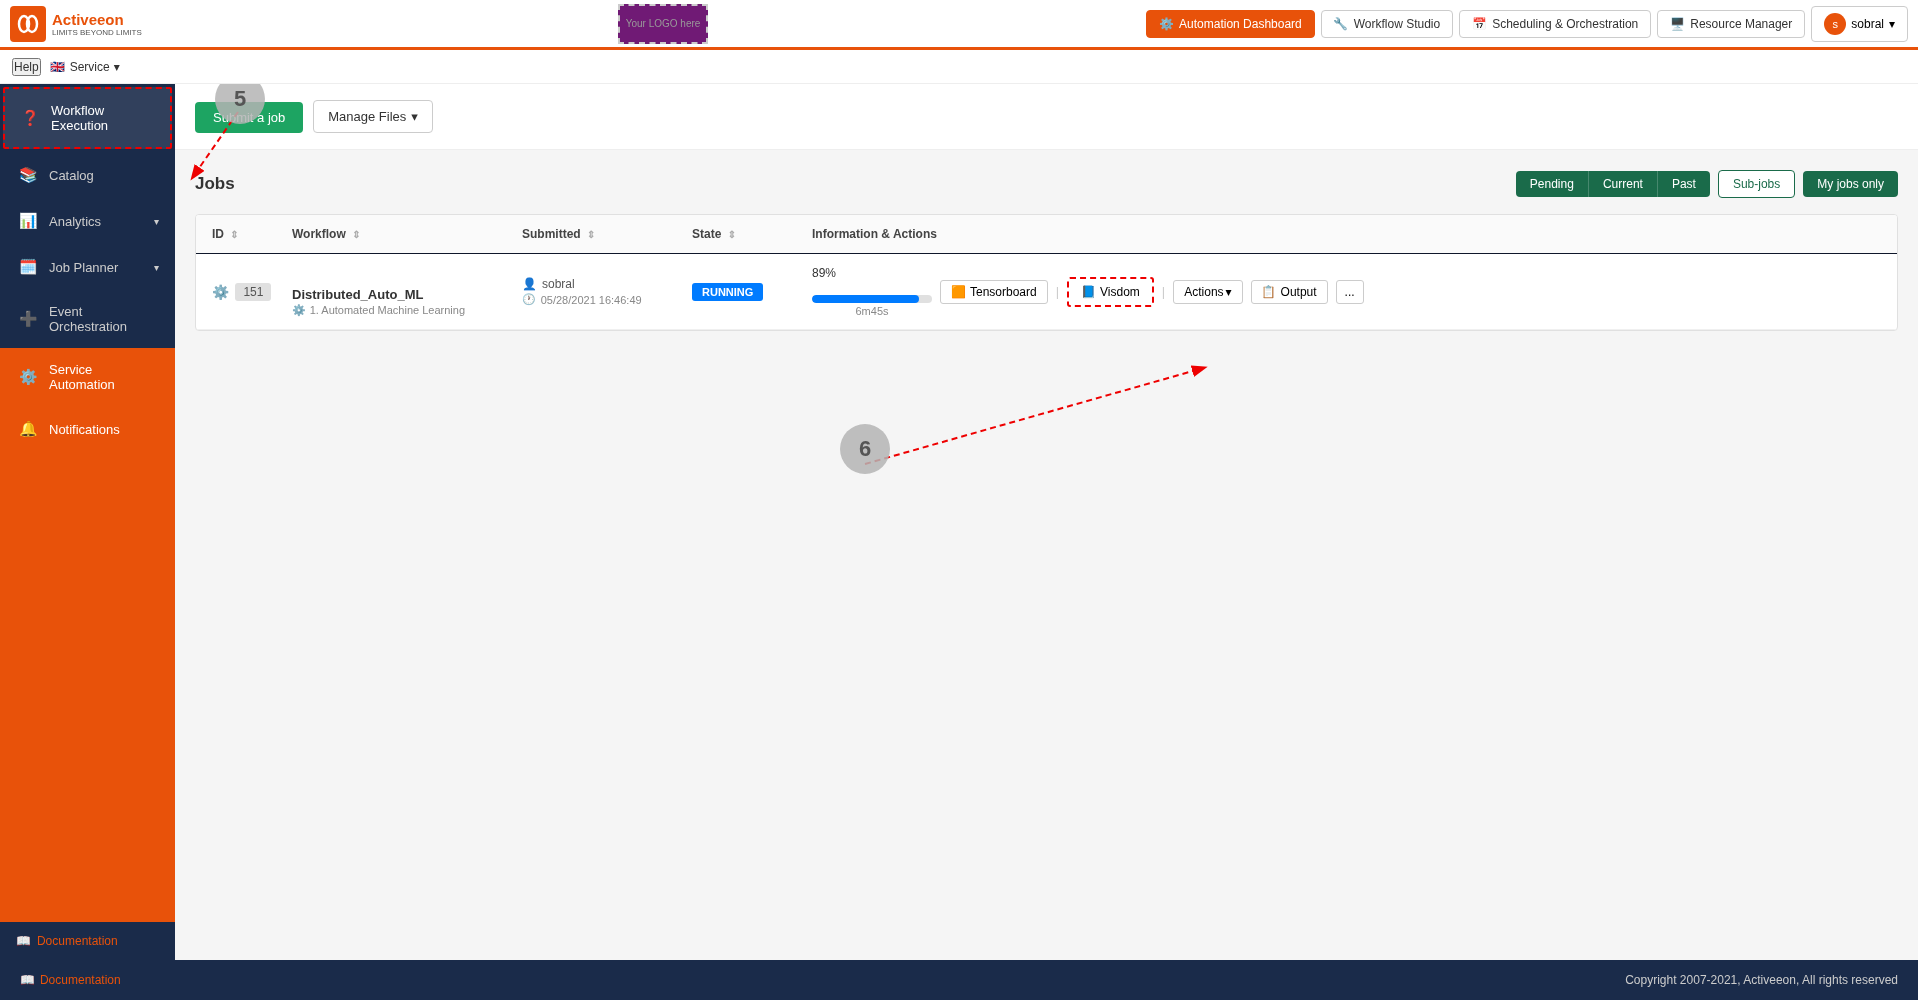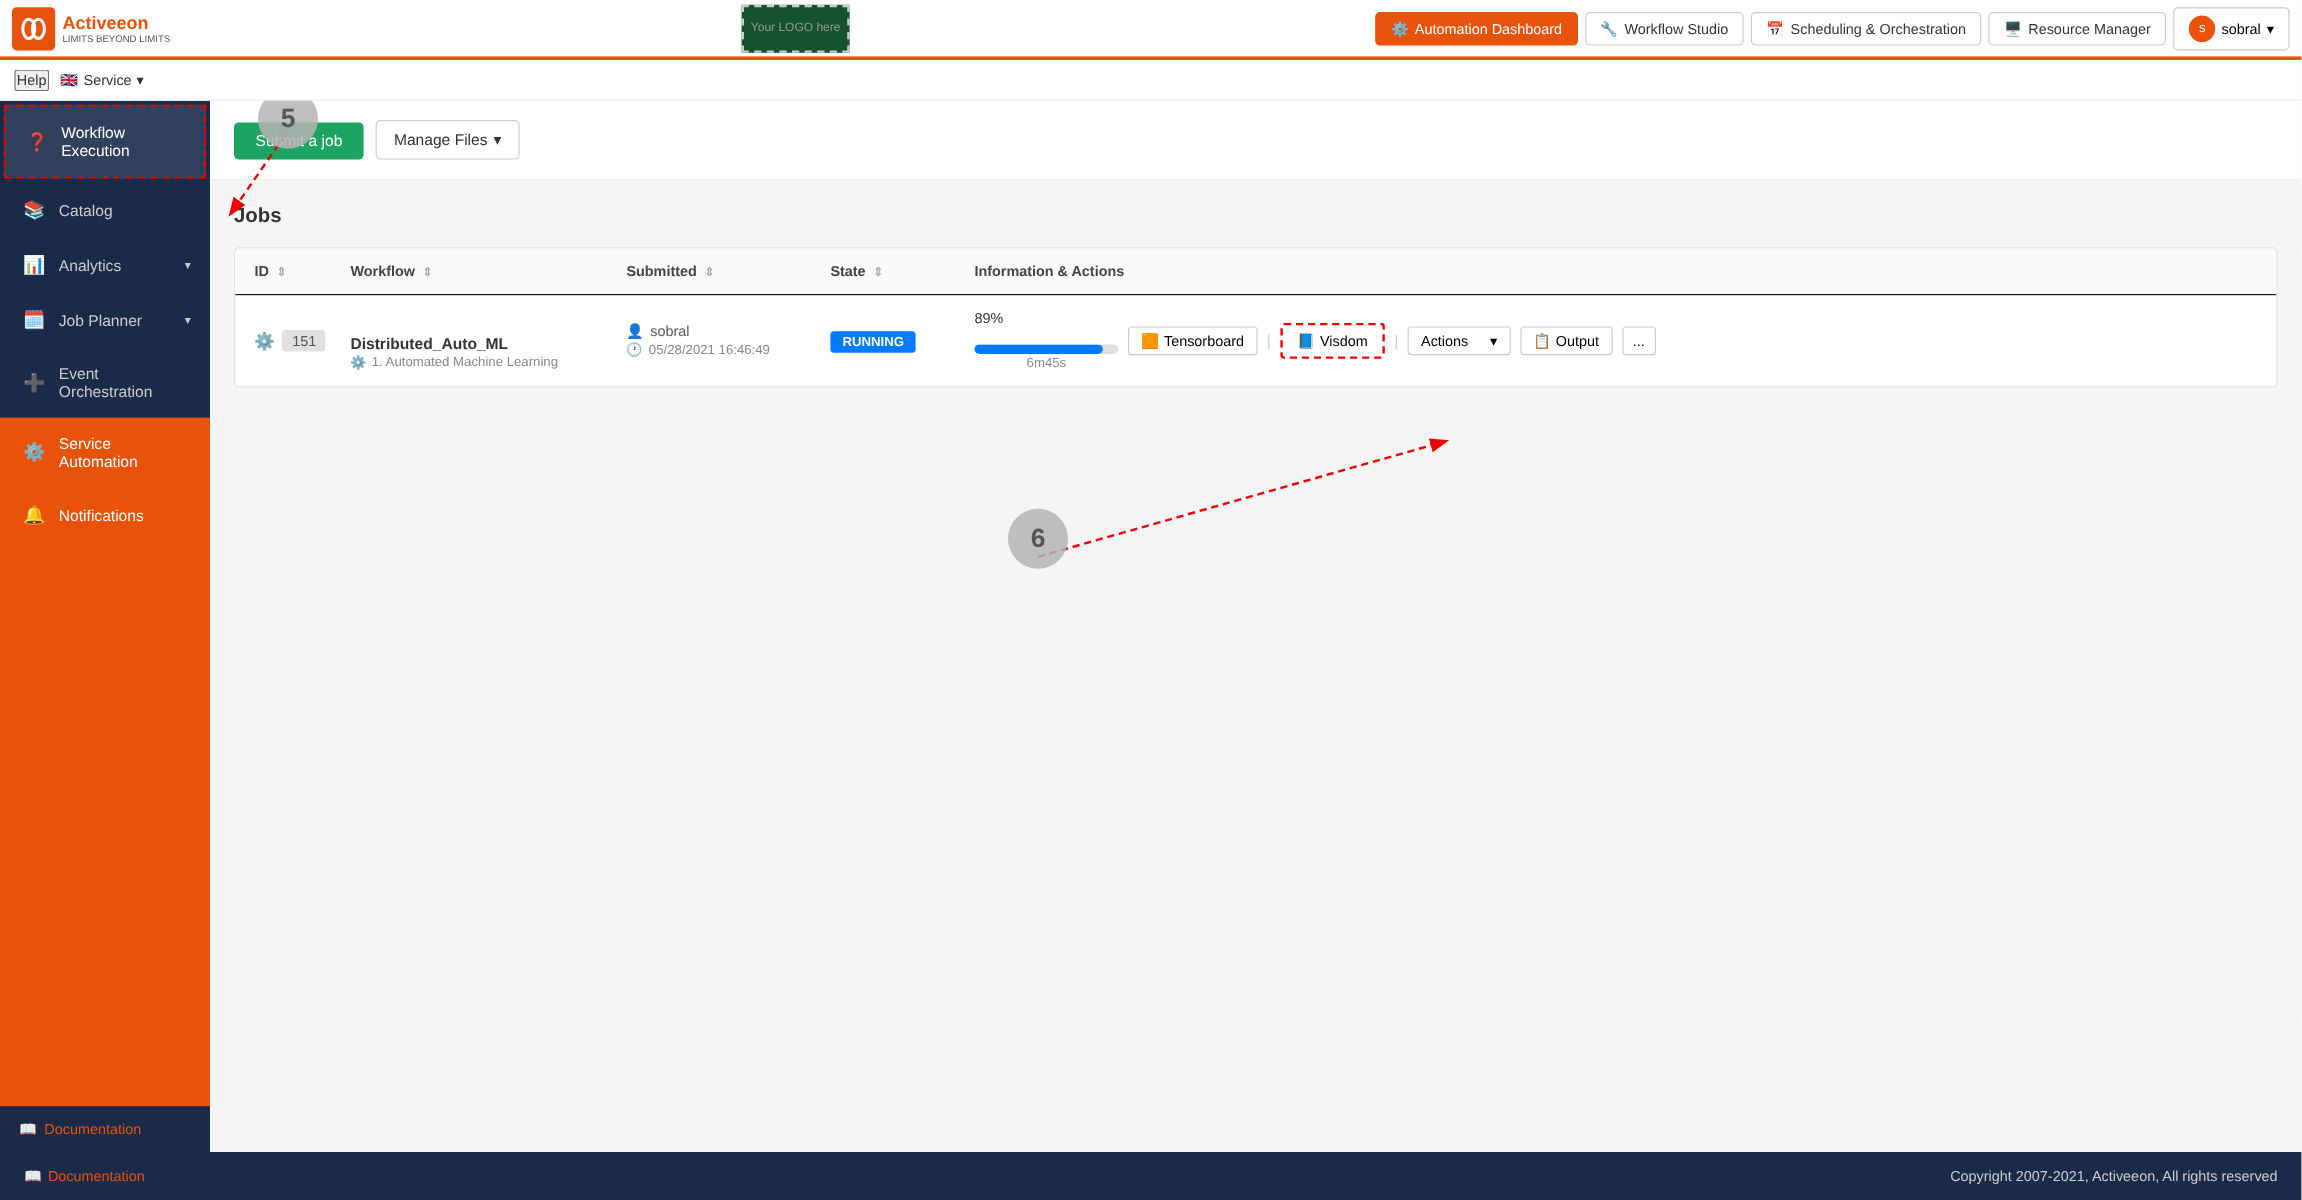--- a/index.html
+++ b/index.html
@@ -18,21 +18,21 @@
     }
     .logo-area {
       display: flex; align-items: center; gap: 6px; min-width: 170px;
     }
     .logo-icon {
       background: #e8520a; border-radius: 4px; width: 36px; height: 36px; display: flex; align-items: center; justify-content: center; color: #fff; font-weight: bold; font-size: 11px;
     }
 
     .nav-center { flex: 1; display: flex; align-items: center; justify-content: center; gap: 8px; }
     .logo-placeholder {
-      width: 90px; height: 40px; border: 2px dashed #ccc; display: flex; align-items: center; justify-content: center; font-size: 10px; color: #999; background: #14532d;
+      width: 90px; height: 40px; border: 2px dashed #ccc; display: flex; align-items: center; justify-content: center; font-size: 10px; color: #999; background: #701a75;
     }
 
     .nav-buttons { display: flex; align-items: center; gap: 6px; margin-left: auto; }
     .nav-btn {
       display: flex; align-items: center; gap: 5px; padding: 6px 12px; border-radius: 4px; font-size: 12px; cursor: pointer; text-decoration: none; border: 1px solid #ccc; background: #fff; color: #333;
     }
     .nav-btn.active { background: #e8520a; color: #fff; border-color: #e8520a; }
 
     .user-btn {
       display: flex; align-items: center; gap: 5px; padding: 6px 12px; border: 1px solid #ccc; border-radius: 4px; background: #fff; cursor: pointer; font-size: 12px;
@@ -116,21 +116,21 @@
     .service-btn {
       display: flex; align-items: center; gap: 4px; padding: 4px 10px; border: 1px solid #ccc; border-radius: 3px; font-size: 12px; cursor: pointer; background: #fff;
     }
     .tensorboard-icon { color: #e8520a; }
     .visdom-icon { color: #3b5998; }
 
     .visdom-dashed-box {
       border: 2px dashed #e00; border-radius: 3px; padding: 2px;
     }
 
-    .actions-dropdown { display: flex; align-items: center; gap: 18px; padding: 4px 10px; border: 1px solid #ccc; border-radius: 3px; font-size: 12px; cursor: pointer; background: #fff; }
+    .actions-dropdown { display: flex; align-items: center; gap: 2px; padding: 4px 10px; border: 1px solid #ccc; border-radius: 3px; font-size: 12px; cursor: pointer; background: #fff; }
     .output-btn { display: flex; align-items: center; gap: 4px; padding: 4px 10px; border: 1px solid #ccc; border-radius: 3px; font-size: 12px; cursor: pointer; background: #fff; }
     .more-btn { padding: 4px 8px; border: 1px solid #ccc; border-radius: 3px; font-size: 12px; cursor: pointer; background: #fff; }
 
     
     .annotation-circle {
       position: absolute; width: 50px; height: 50px; border-radius: 50%; background: rgba(180,180,180,0.85); display: flex; align-items: center; justify-content: center; font-size: 22px; font-weight: bold; color: #555; z-index: 100;
     }
 
     
     .sidebar-item-workflow-exec {
@@ -256,20 +256,29 @@
         <button class="submit-btn">Submit a job</button>
         <button class="manage-btn">
           <span>Manage Files</span>
           <span>▾</span>
         </button>
       </div>
 
       <div class="jobs-section">
         <div class="jobs-header">
           <h2 class="jobs-title">Jobs</h2>
+          <div class="jobs-filters">
+            <div class="filter-group">
+              <button class="filter-btn">Pending</button>
+              <button class="filter-btn">Current</button>
+              <button class="filter-btn">Past</button>
+            </div>
+            <button class="subjobs-btn">Sub-jobs</button>
+            <button class="myjobs-btn">My jobs only</button>
+          </div>
         </div>
 
         <div class="jobs-table">
           <div class="table-header-row">
             <div class="col-id">
               <span>ID</span>
               <span class="sort-icon">⇕</span>
             </div>
             <div class="col-workflow">
               <span>Workflow</span>

